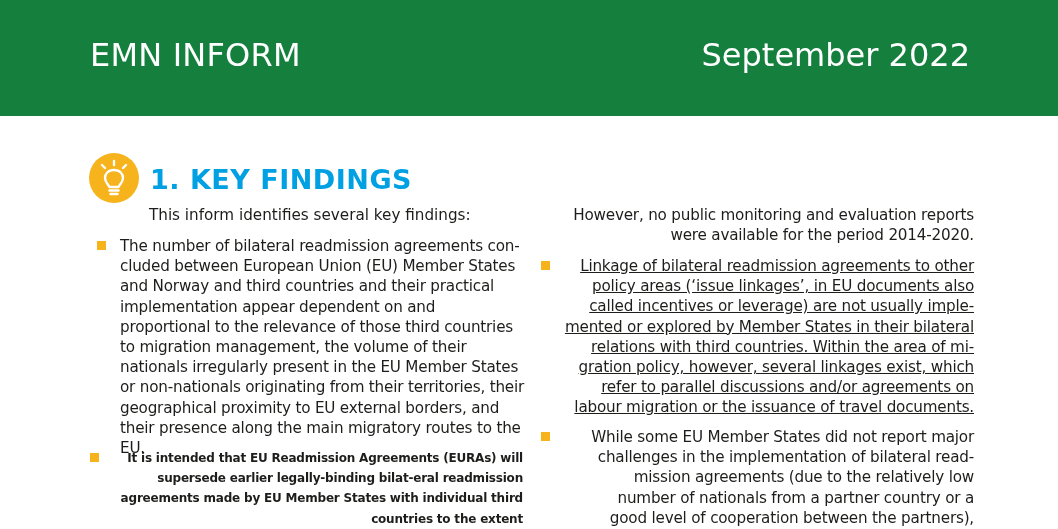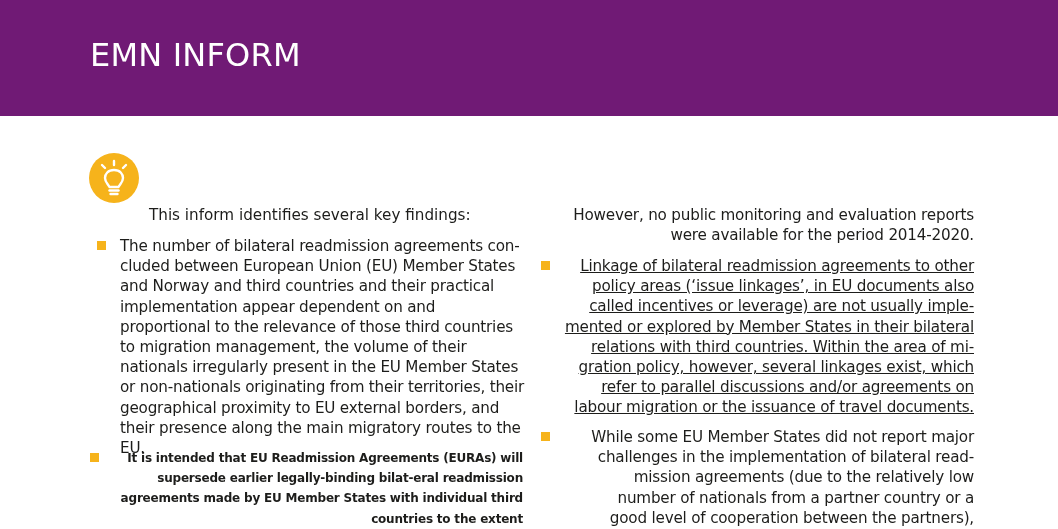--- a/index.html
+++ b/index.html
@@ -5,21 +5,21 @@
   html, body { margin: 0; padding: 0; }
   body {
     width: 1058px; height: 529px; overflow: hidden;
     background: #ffffff;
     font-family: "DejaVu Sans", sans-serif;
     color: #1d1d1b;
     position: relative;
   }
   .banner {
     position: absolute; left: 0; top: 0; width: 1058px; height: 116px;
-    background: #701a75;
+    background: #15803d;
   }
   .banner-left {
     position: absolute; left: 90px; top: 36px;
     color: #ffffff; font-size: 32px; letter-spacing: 0.2px;
     font-family: "DejaVu Sans", sans-serif; font-weight: normal;
   }
   .banner-right {
     position: absolute; right: 88px; top: 36px;
     color: #ffffff; font-size: 32px;
     font-family: "DejaVu Sans", sans-serif;
@@ -45,35 +45,37 @@
   .bullet {
     position: absolute; left: -23px; top: 5px; width: 9px; height: 9px;
     background: #f6b31b;
   }
 </style>
 </head>
 <body>
 
 <div class="banner">
   <div class="banner-left">EMN INFORM</div>
+  <div class="banner-right">September 2022</div>
 </div>
 
 <div class="section-head">
   <div class="bulb">
     <svg width="34" height="38" viewBox="0 0 34 38">
       <g stroke="#ffffff" stroke-width="2.4" fill="none" stroke-linecap="round" stroke-linejoin="round">
         <line x1="17" y1="2" x2="17" y2="6"></line>
         <line x1="5" y1="6" x2="8" y2="9"></line>
         <line x1="29" y1="6" x2="26" y2="9"></line>
         <path d="M17 11 C11 11 8 15 8 19 C8 23 11 25 12.5 28 L21.5 28 C23 25 26 23 26 19 C26 15 23 11 17 11 Z"></path>
         <line x1="12.5" y1="31.5" x2="21.5" y2="31.5"></line>
         <line x1="13.5" y1="35" x2="20.5" y2="35"></line>
       </g>
     </svg>
   </div>
+  <div class="section-title">1. KEY FINDINGS</div>
 </div>
 
 <div class="intro">This inform identifies several key findings:</div>
 
 <div class="item" style="left:120px; top:236px;">
   <span class="bullet"></span>
   <p class="col-text" style="font-size:15.2px; line-height:20.2px; letter-spacing:-0.2px; text-align:left;">The number of bilateral readmission agreements con-cluded between European Union (EU) Member States and Norway and third countries and their practical implementation appear dependent on and proportional to the relevance of those third countries to migration management, the volume of their nationals irregularly present in the EU Member States or non-nationals originating from their territories, their geographical proximity to EU external borders, and their presence along the main migratory routes to the EU.</p>
 </div>
 
 <div class="item" style="left:113px; top:448px;">

